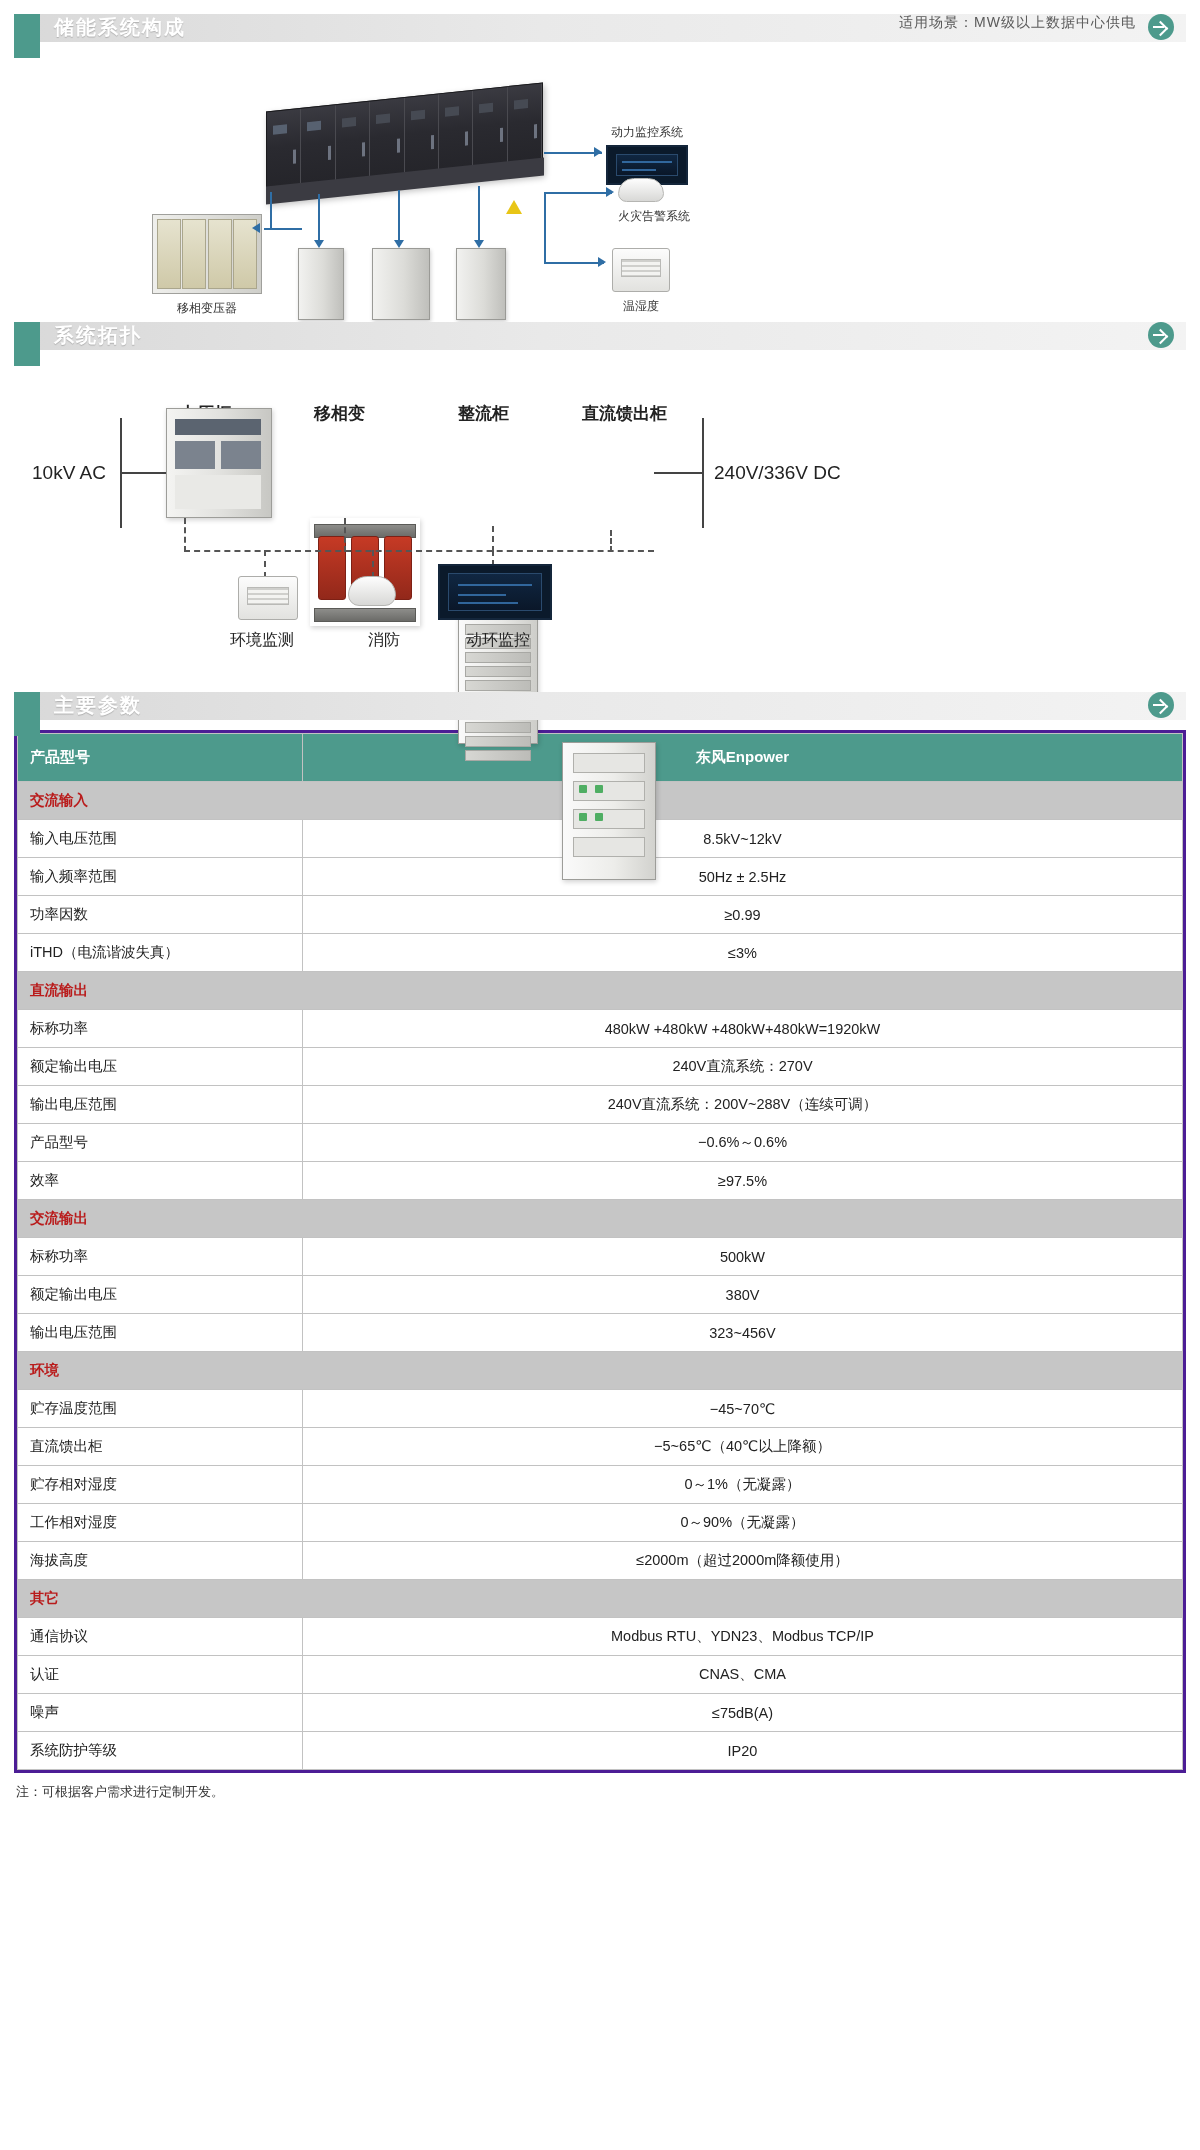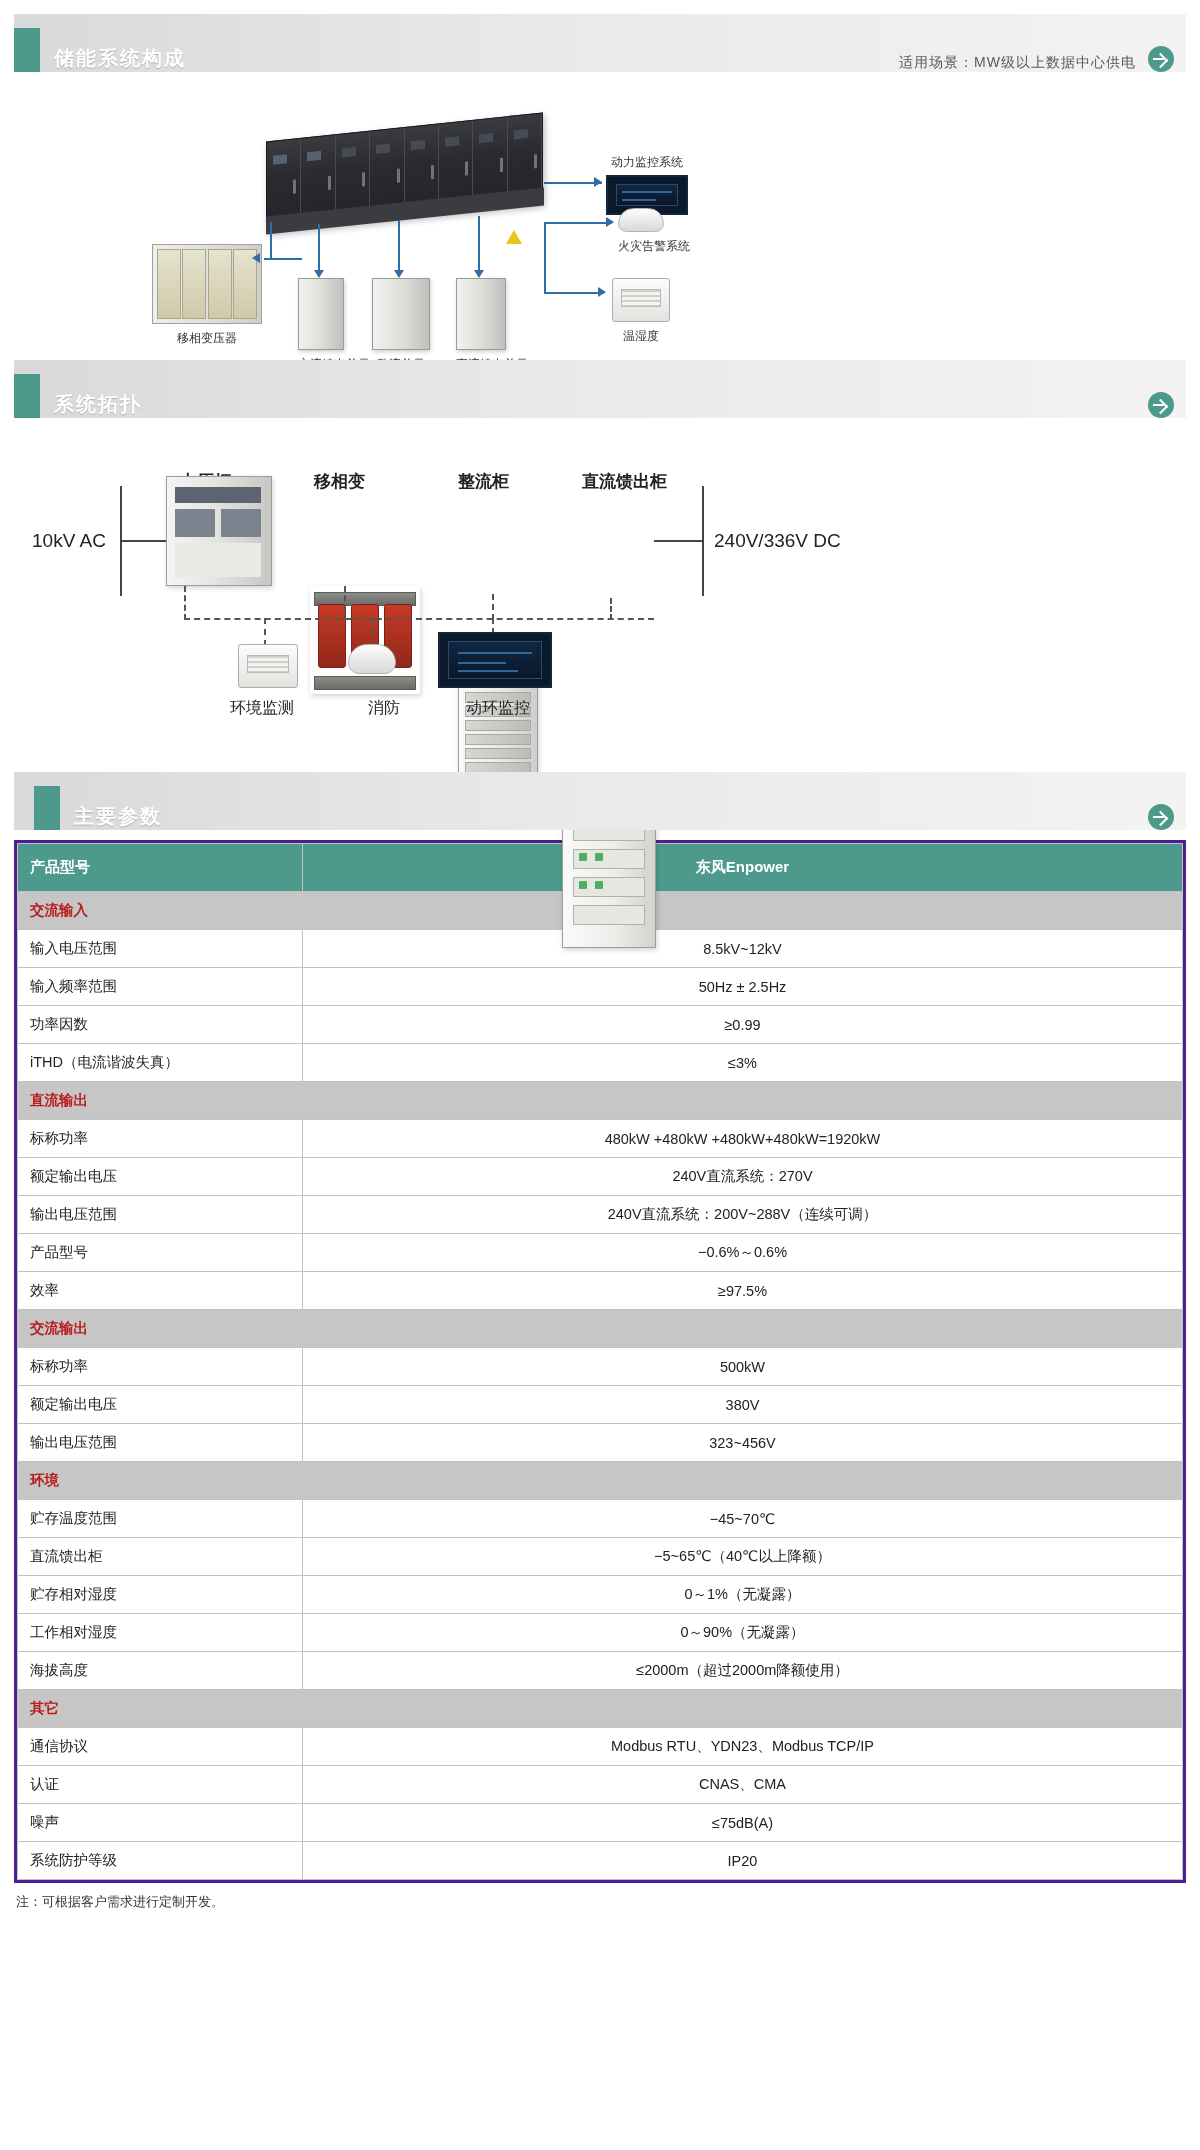--- a/index.html
+++ b/index.html
@@ -18,24 +18,24 @@
     width: 1200px;
     height: 2150px;
     position: relative;
     background: #ffffff;
     overflow: hidden;
   }
 
   
   .section-header {
     position: relative;
-    height: 58px;
+    height: 28px;
     margin: 0 14px;
     display: flex;
-    align-items: flex-end;
+    align-items: flex-start;
     background: linear-gradient(to right, #d9d9d9 0%, #e9e9e9 45%, #f3f3f3 100%);
   }
   .section-header .accent {
     width: 26px;
     height: 44px;
     background: #4d9a8c;
     flex: 0 0 auto;
   }
   .section-header .title {
     font-size: 20px;
@@ -484,21 +484,21 @@
 
     <div class="conn" style="left:530px; top:110px; width:58px;"></div>
     <div class="arrow-head right" style="left:580px; top:105px;"></div>
     <div class="conn" style="left:530px; top:150px; width:68px;"></div>
     <div class="arrow-head right" style="left:592px; top:145px;"></div>
     <div class="conn" style="left:530px; top:220px; width:60px;"></div>
     <div class="conn" style="left:530px; top:150px; width:2px; height:72px;"></div>
     <div class="arrow-head right" style="left:584px; top:215px;"></div>
   </div>
 
-  <div class="section-header" style="margin-top:8px;">
+  <div class="section-header" style="margin-top:0;">
     <div class="accent"></div>
     <div class="title">系统拓扑</div>
     <div class="spacer"></div>
     <div class="arrow-circle">
         <div class="bar"></div>
       </div>
   </div>
 
   <div class="topo">
 
@@ -578,21 +578,21 @@
         <div class="line" style="left:18px; top:28px; width:48px;"></div>
         <div class="line" style="left:18px; top:36px; width:60px;"></div>
       </div>
     </div>
 
     <div class="botlabel" style="left:216px; top:280px;">环境监测</div>
     <div class="botlabel" style="left:342px; top:280px;margin-left:12px;">消防</div>
     <div class="botlabel" style="left:452px; top:280px;">动环监控</div>
   </div>
 
-  <div class="section-header" style="margin-top:24px;padding-left:20px;">
+  <div class="section-header" style="margin-top:12px;">
     <div class="accent"></div>
     <div class="title">主要参数</div>
     <div class="spacer"></div>
     <div class="arrow-circle">
         <div class="bar"></div>
       </div>
   </div>
 
   <div class="table-wrap">
     <table class="spec">

